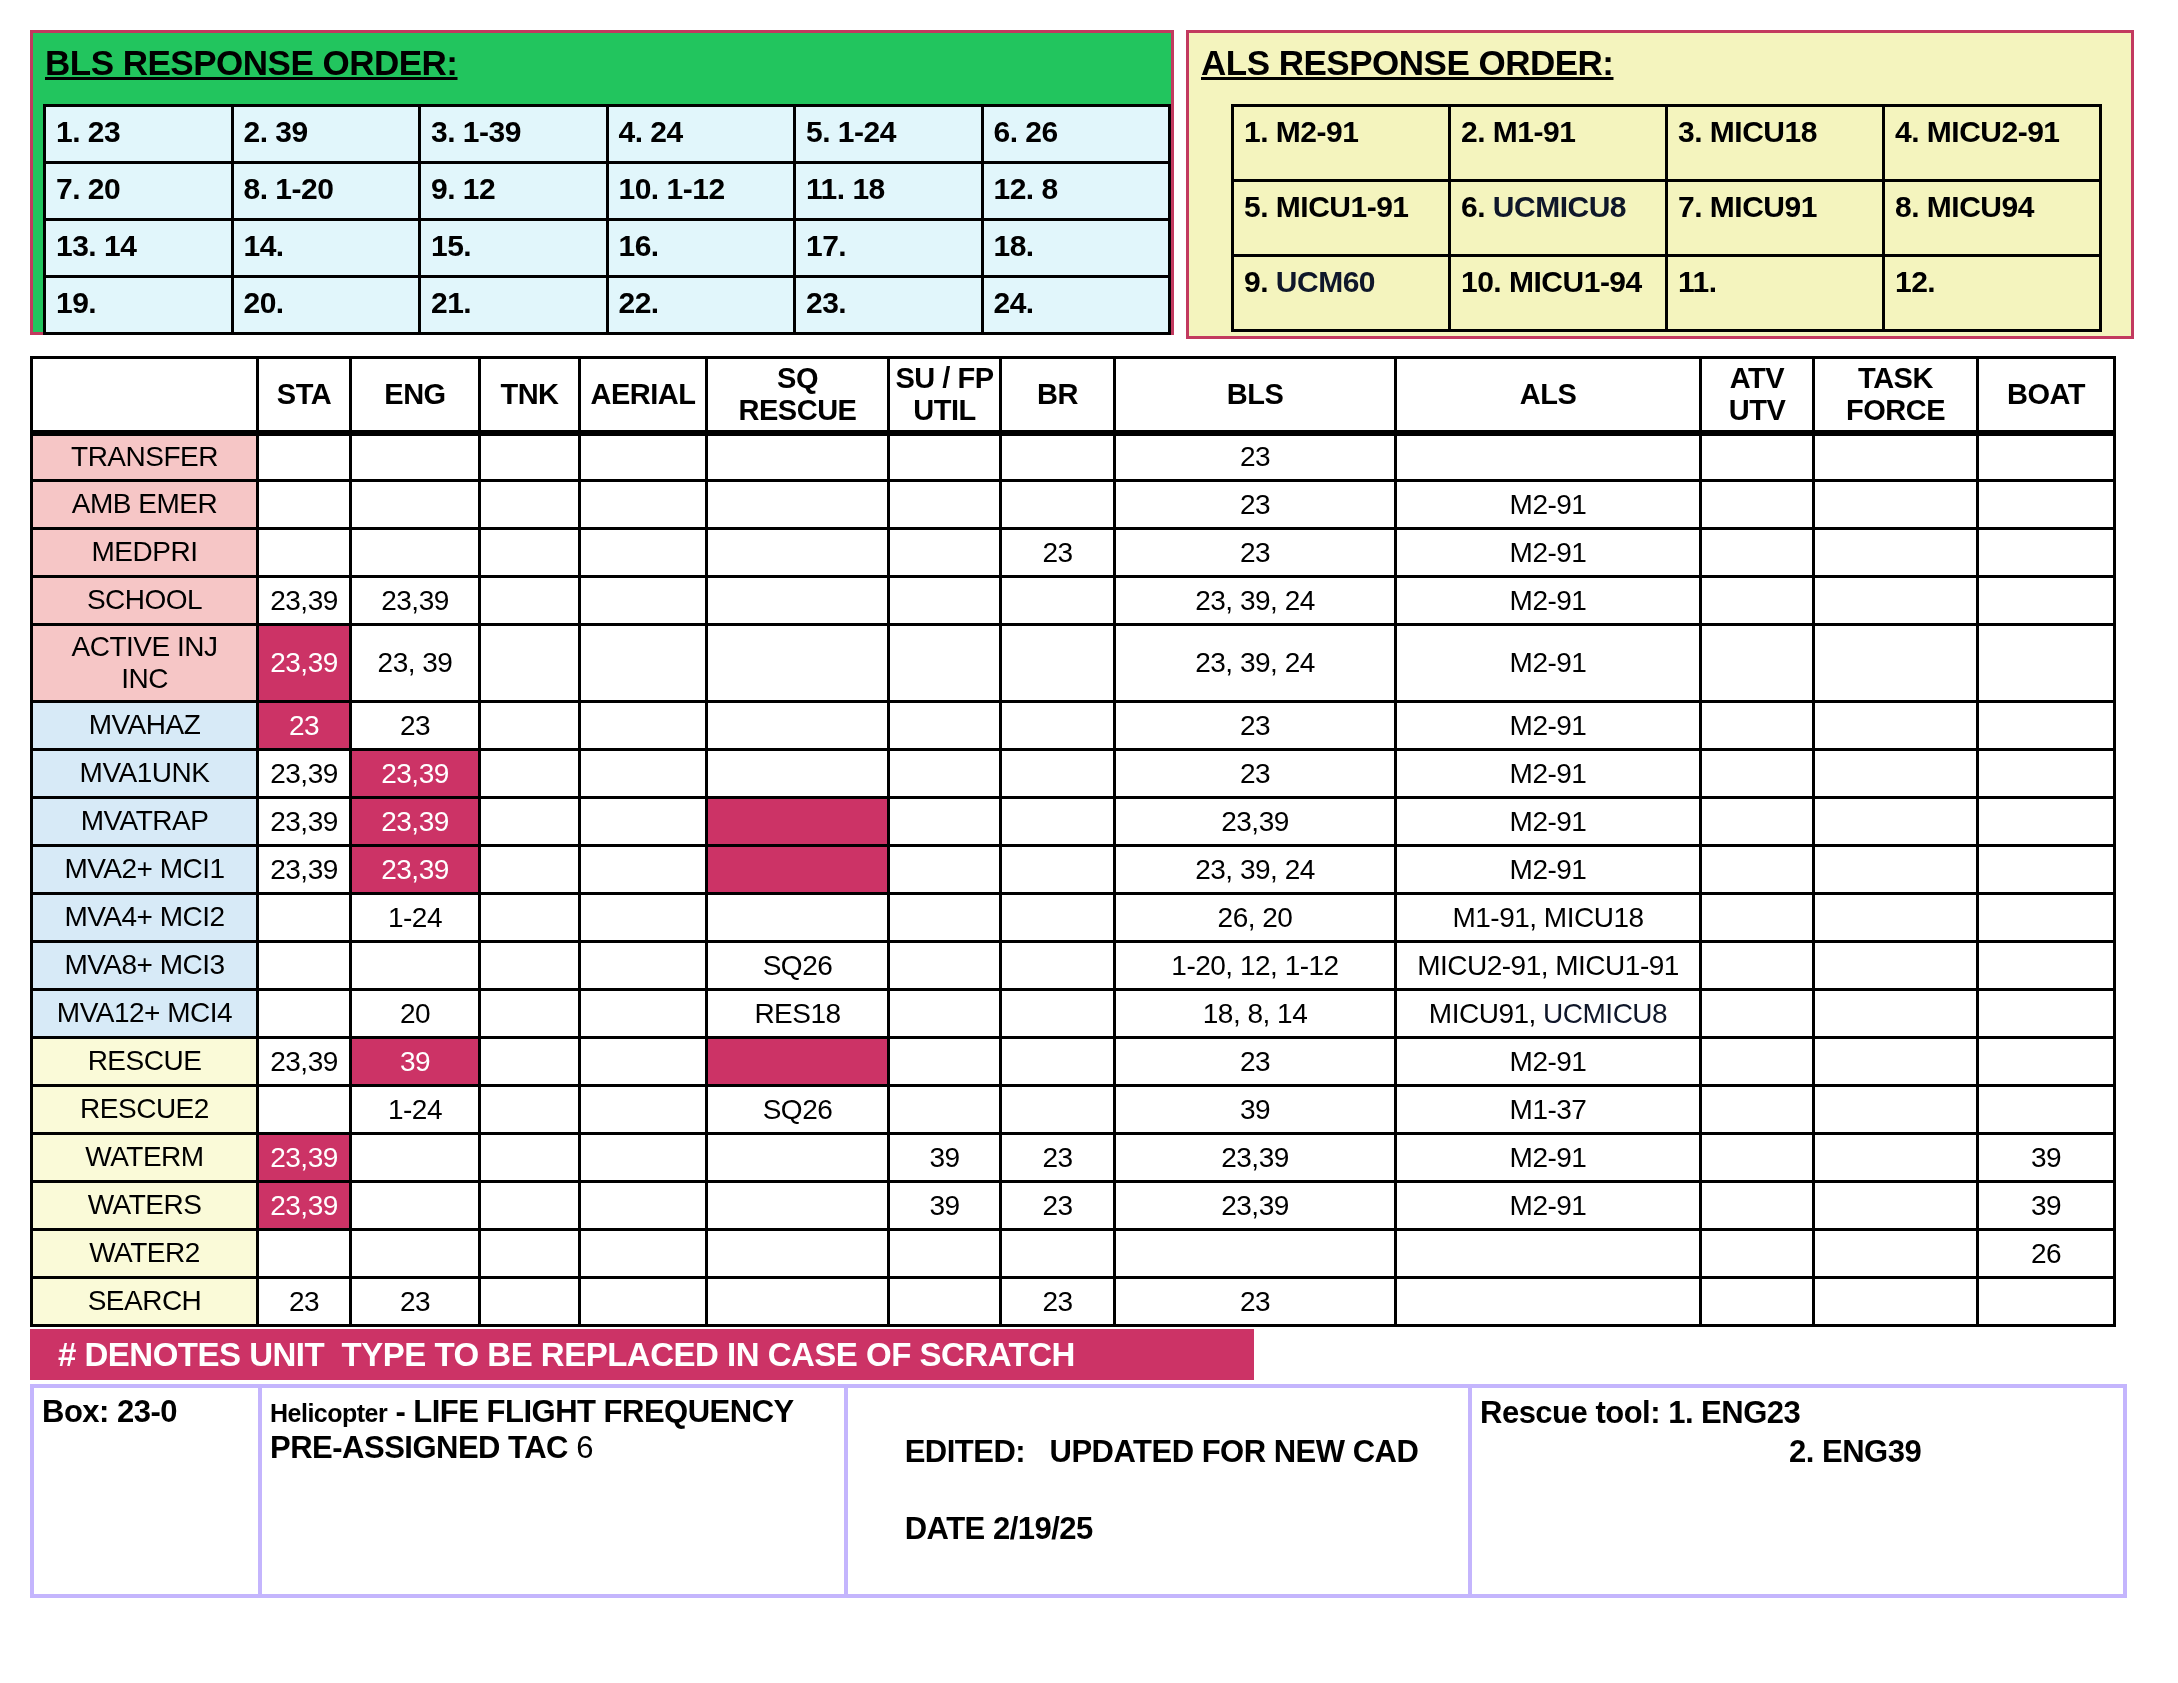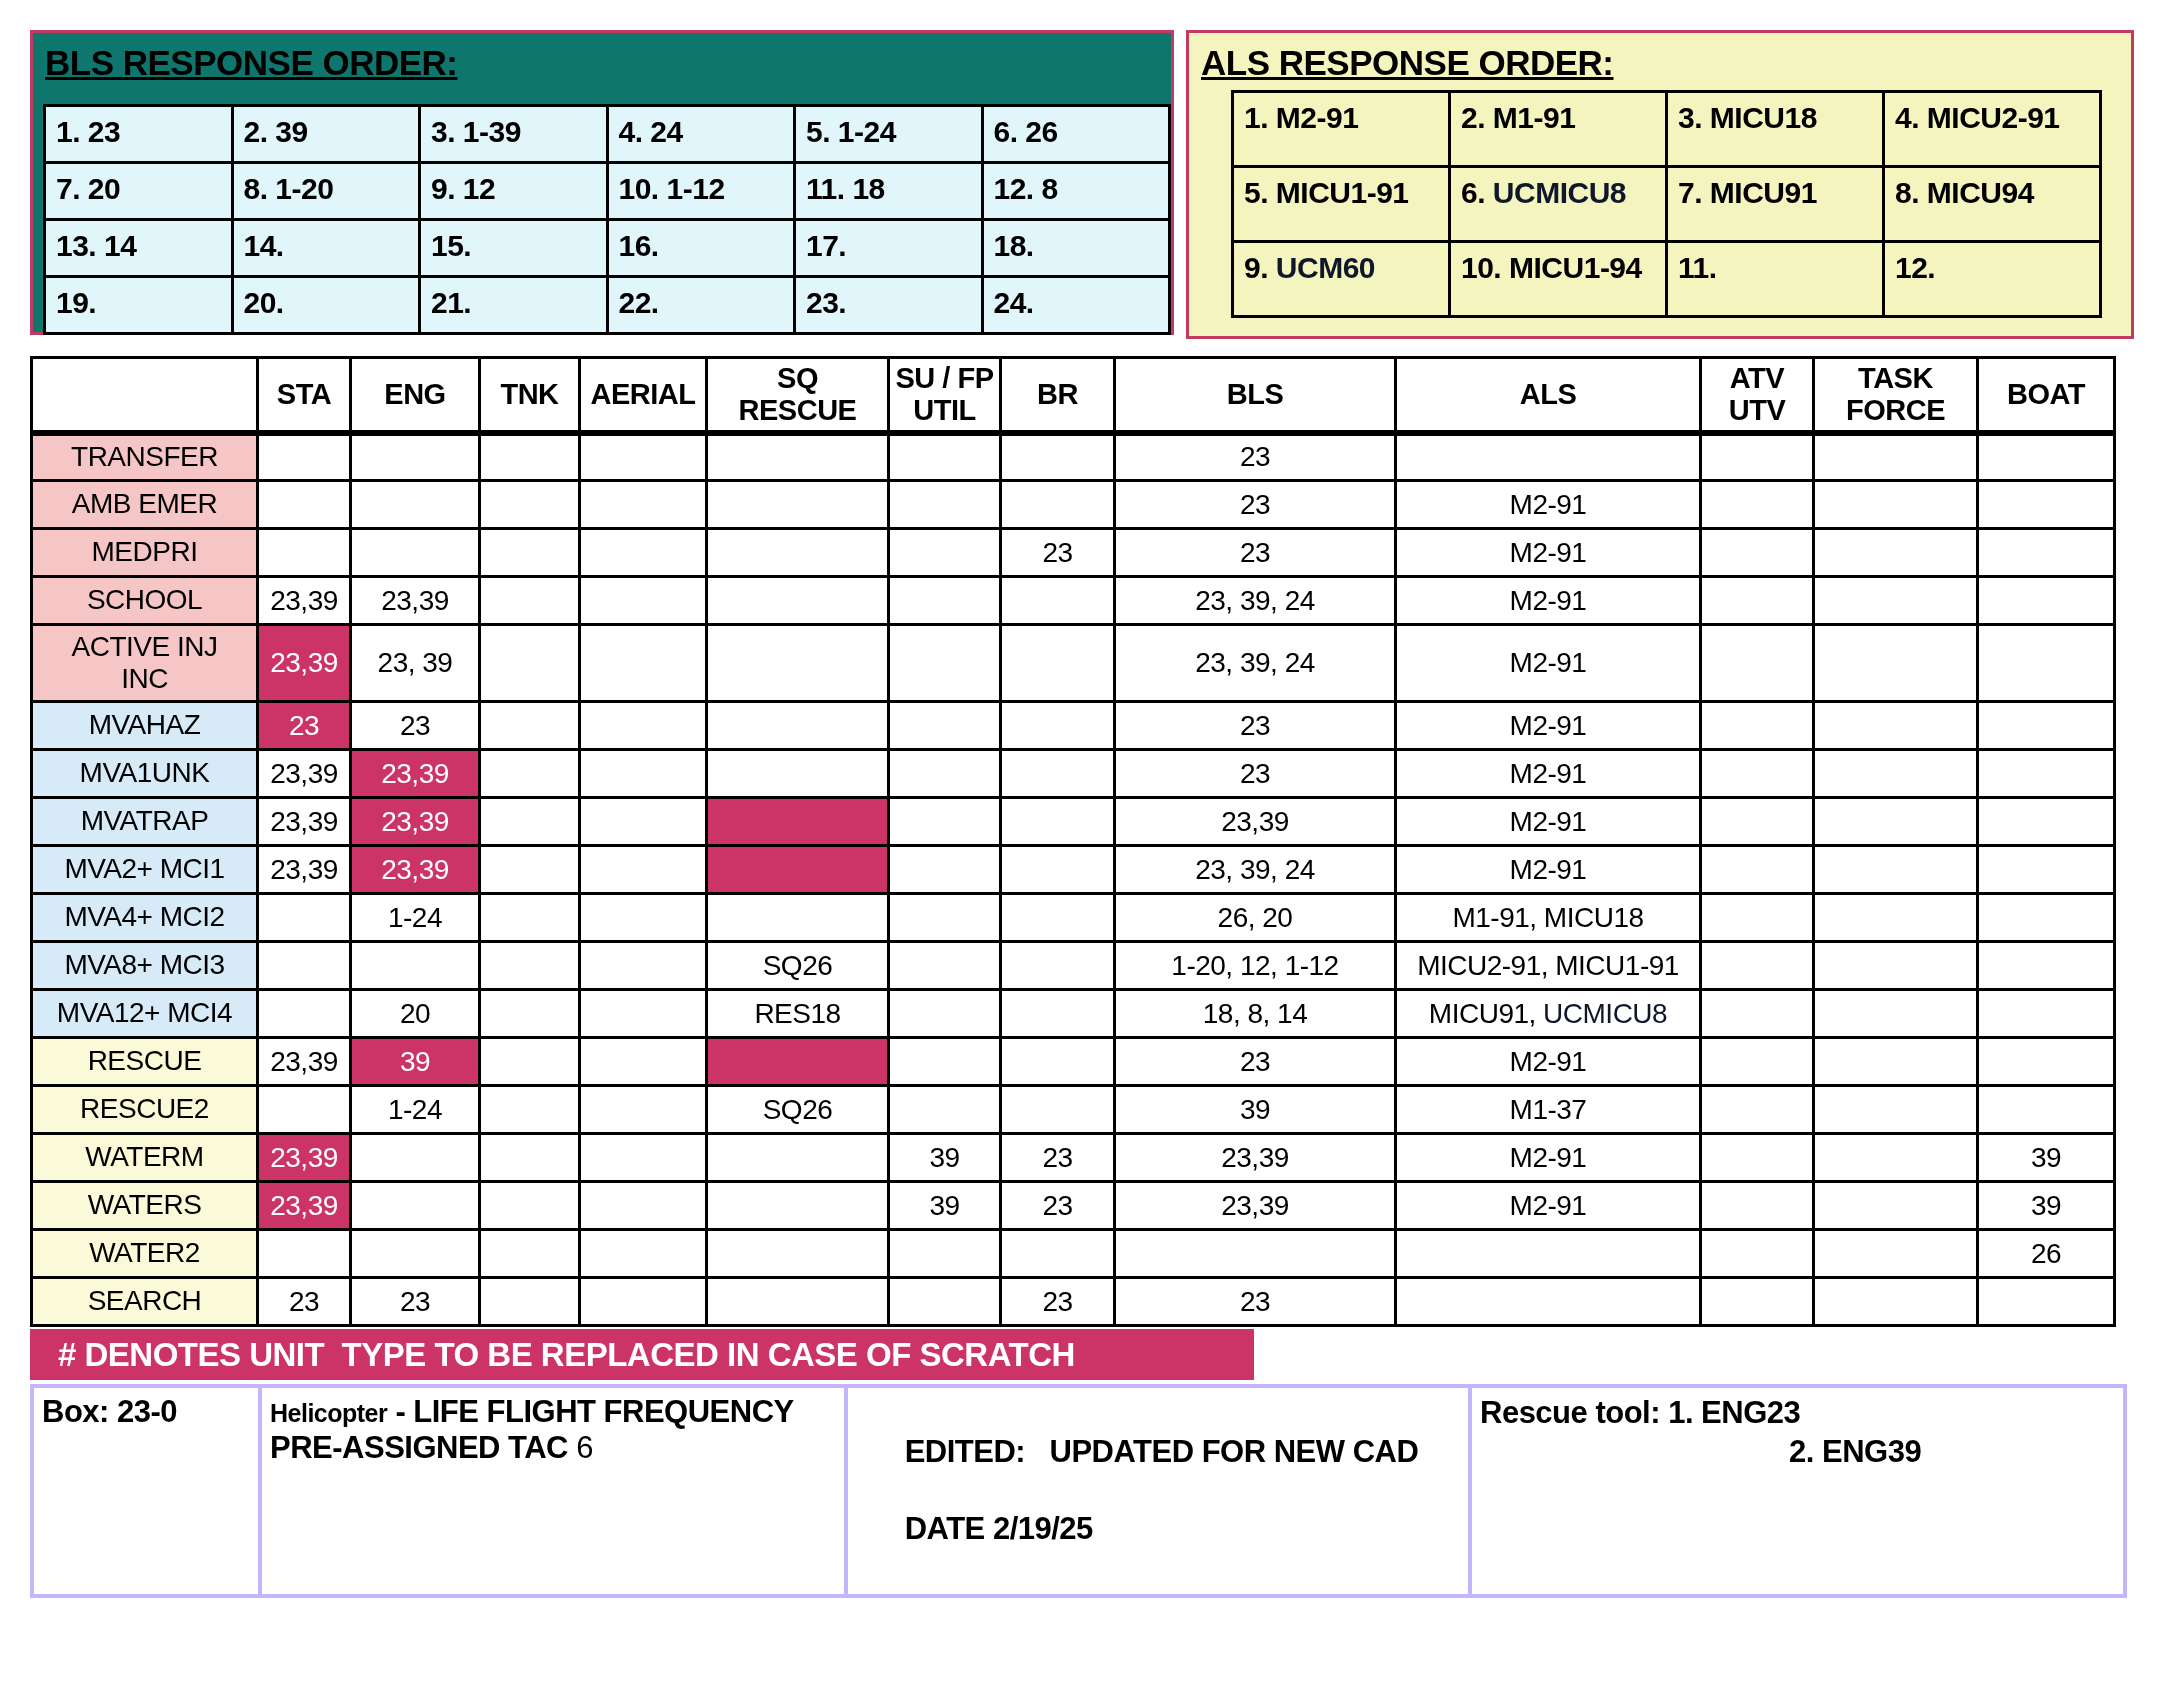--- a/index.html
+++ b/index.html
@@ -2,34 +2,34 @@
 <html><head>
 <meta charset="utf-8">
 <style>
   html,body{margin:0;padding:0;background:#fff;}
   body{
     position:relative;width:2178px;height:1683px;overflow:hidden;
     font-family:"Liberation Sans",sans-serif;color:#000;letter-spacing:-0.5px;
   }
   
   .panel{position:absolute;box-sizing:border-box;border:3px solid #C23A5F;}
-  #bls-panel{left:30px;top:30px;width:1144px;height:305px;background:#0f766e;}
+  #bls-panel{left:30px;top:30px;width:1144px;height:305px;background:#22c55e;}
   #als-panel{left:1186px;top:30px;width:948px;height:309px;background:#F4F4BE;}
   .panel-title{
     font-size:35px;font-weight:bold;text-decoration:underline;
     text-decoration-thickness:3px;margin:10px 0 0 12px;white-space:nowrap;
   }
   .order-table{border-collapse:collapse;position:absolute;}
   .order-table td{
     box-sizing:border-box;border:3px solid #000;font-size:30px;font-weight:bold;
     vertical-align:top;padding:8px 0 12px 10px;
   }
   #bls-table{left:10px;top:71px;}
   #bls-table td{width:188px;height:56px;background:#E1F6FB;}
-  #als-table{left:42px;top:57px;border-radius:22px;}
+  #als-table{left:42px;top:71px;border-radius:22px;}
   #als-table td{width:217px;height:75px;background:#F4F4BE;}
   .pink-text{color:#0f172a;}
   
   #main-table{position:absolute;left:30px;top:356px;border-collapse:collapse;table-layout:fixed;}
   #main-table th,#main-table td{box-sizing:border-box;border:3px solid #000;overflow:hidden;}
   #main-table th{
     height:75px;font-size:29px;font-weight:bold;background:#fff;
     border-bottom:6px solid #000;white-space:pre-line;line-height:1.12;text-align:center;
   }
   #main-table td{height:48px;font-size:28px;font-weight:normal;text-align:center;background:#fff;}

